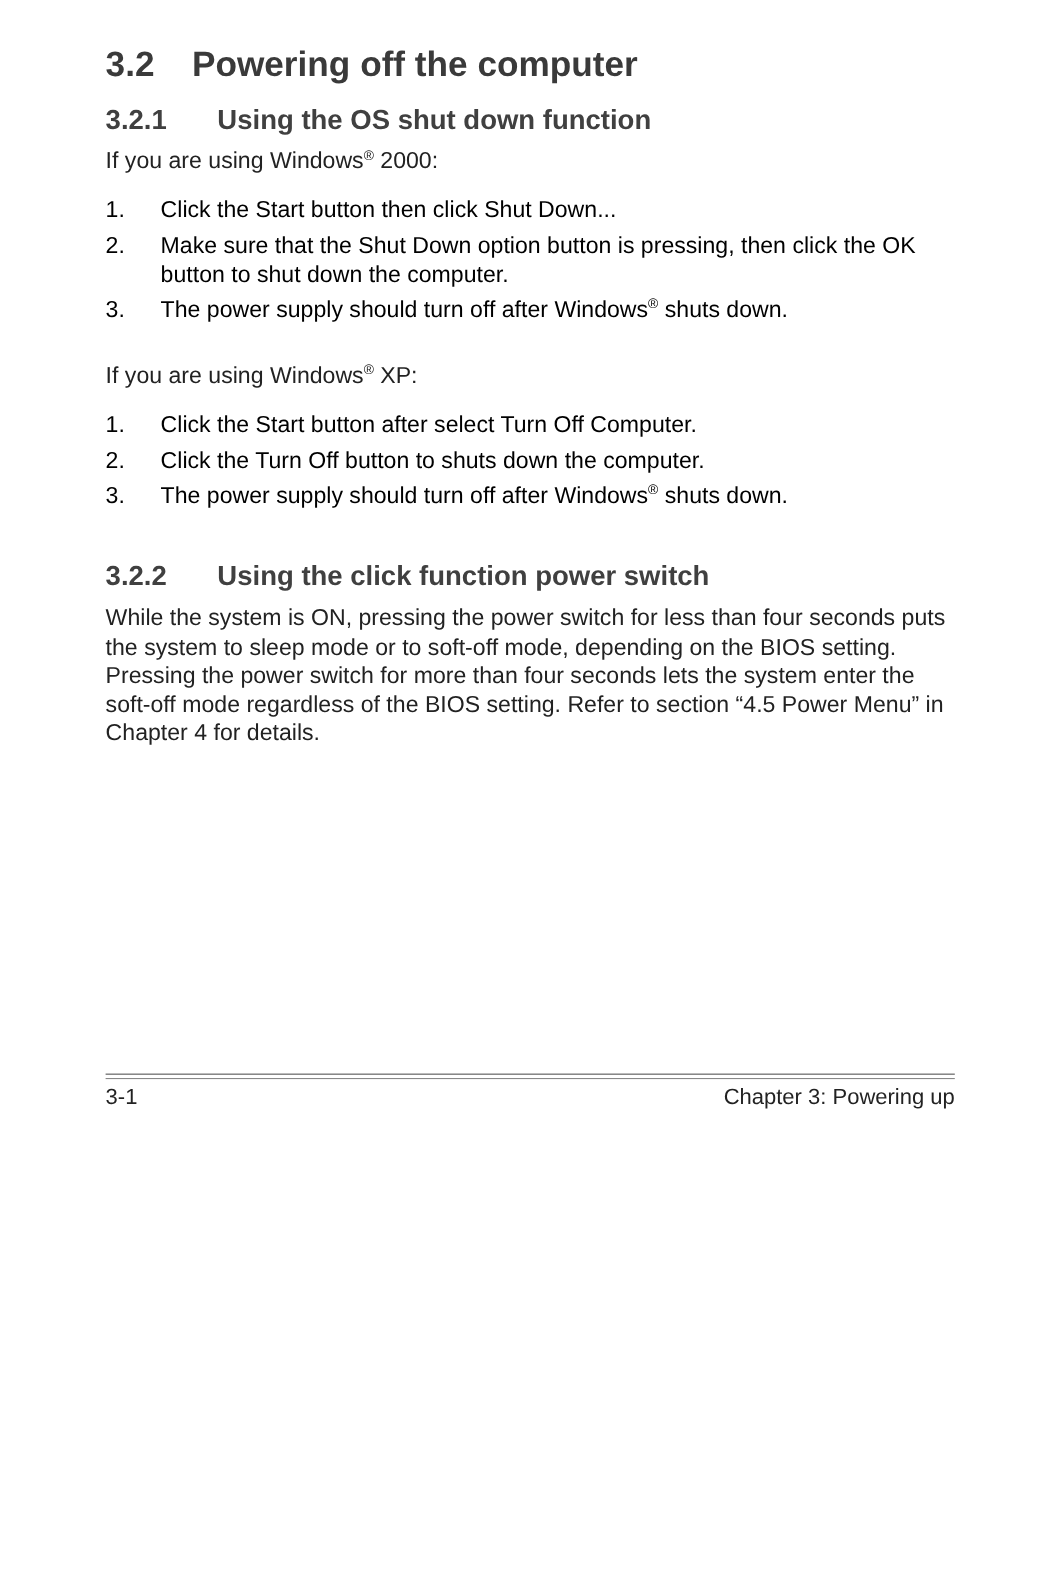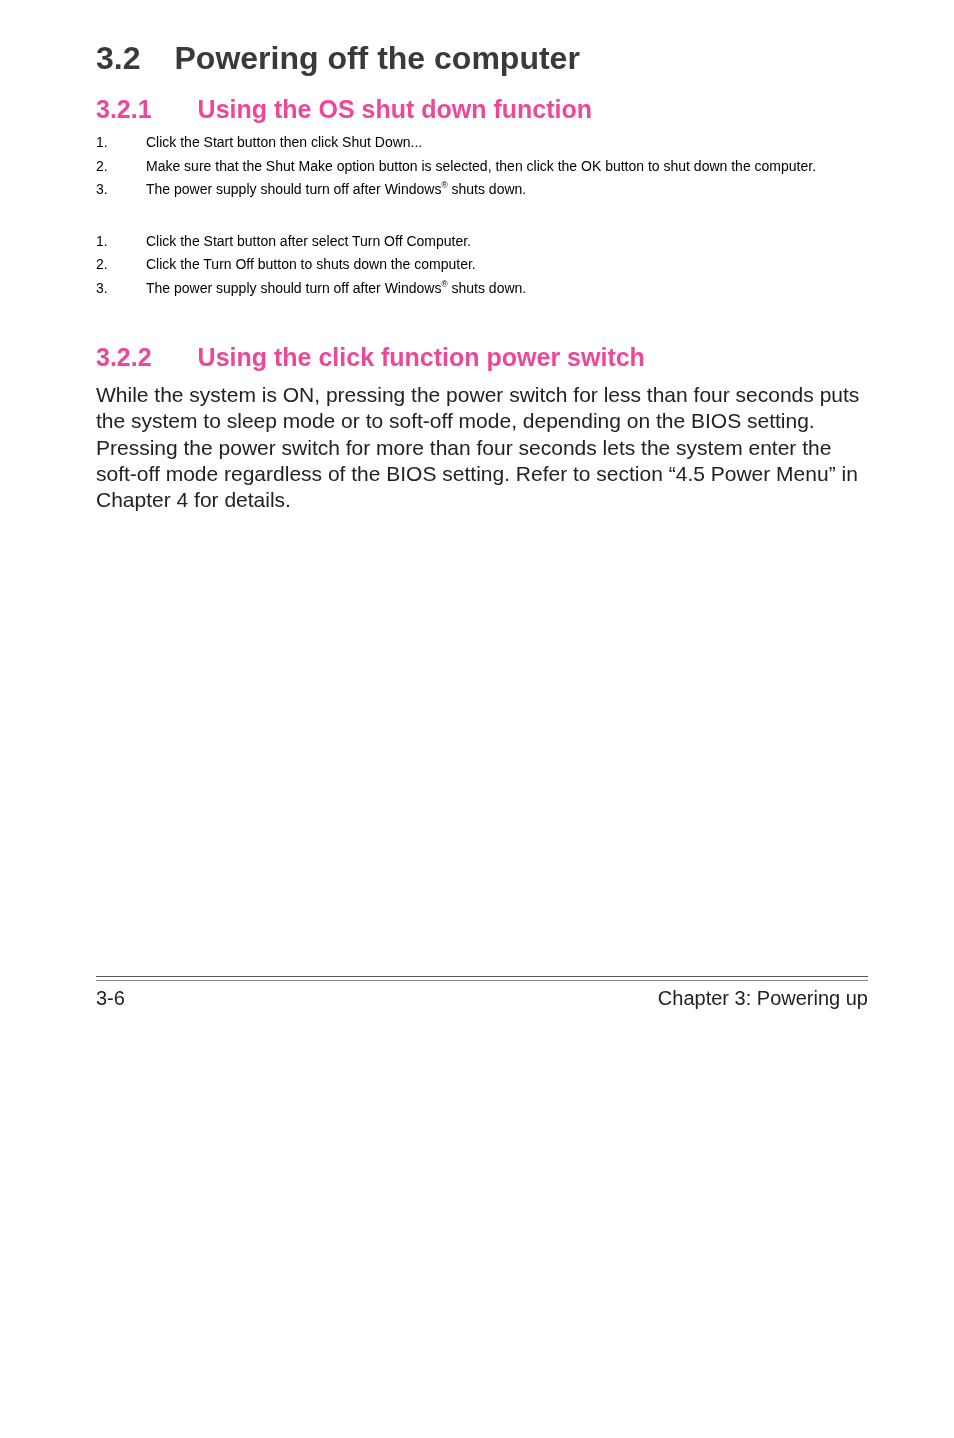--- a/index.html
+++ b/index.html
@@ -27,21 +27,21 @@
     margin: 0 0 18px 0;
   }
   .h1 .num {
     display: inline-block;
     margin-right: 34px;
   }
   .h2 {
     font-family: Arial, Helvetica, sans-serif;
     font-weight: bold;
     font-size: 25px;
-    color: #ec4899;
+    color: #404040;
     margin: 0 0 10px 0;
     letter-spacing: 0px;
   }
   .h2 .num {
     display: inline-block;
     margin-right: 46px;
   }
   .para {
     font-size: 21px;
     line-height: 1.25;
@@ -53,21 +53,21 @@
     vertical-align: super;
     line-height: 0;
   }
   ol.steps {
     list-style: none;
     padding: 0;
     margin: 0 0 24px 0;
     counter-reset: step;
   }
   ol.steps > li {
-    font-size: 14px;
+    font-size: 21px;
     line-height: 1.25;
     padding-left: 50px;
     position: relative;
     margin-bottom: 6px;
   }
   ol.steps > li::before {
     counter-increment: step;
     content: counter(step) ".";
     position: absolute;
     left: 0;
@@ -102,46 +102,52 @@
 <div class="page">
 
   <h1 class="h1">
     <span class="num">3.2</span><span>Powering off the computer</span>
   </h1>
 
   <h2 class="h2">
     <span class="num">3.2.1</span><span>Using the OS shut down function</span>
   </h2>
 
+  <p class="para">
+    <span>If you are using Windows</span><span class="sup">®</span><span> 2000:</span>
+  </p>
 
   <ol class="steps">
     <li><span>Click the Start button then click Shut Down...</span></li>
-    <li><span>Make sure that the Shut Make option button is selected, then click the OK button to shut down the computer.</span></li>
+    <li><span>Make sure that the Shut Down option button is pressing, then click the OK button to shut down the computer.</span></li>
     <li><span>The power supply should turn off after Windows</span><span class="sup">®</span><span> shuts down.</span></li>
   </ol>
 
   <div class="spacer-sm"></div>
 
+  <p class="para">
+    <span>If you are using Windows</span><span class="sup">®</span><span> XP:</span>
+  </p>
 
   <ol class="steps">
     <li><span>Click the Start button after select Turn Off Computer.</span></li>
     <li><span>Click the Turn Off button to shuts down the computer.</span></li>
     <li><span>The power supply should turn off after Windows</span><span class="sup">®</span><span> shuts down.</span></li>
   </ol>
 
   <div class="spacer-md"></div>
 
   <h2 class="h2">
     <span class="num">3.2.2</span><span>Using the click function power switch</span>
   </h2>
 
   <p class="para">While the system is ON, pressing the power switch for less than four seconds puts the system to sleep mode or to soft-off mode, depending on the BIOS setting. Pressing the power switch for more than four seconds lets the system enter the soft-off mode regardless of the BIOS setting. Refer to section  “4.5  Power Menu” in Chapter 4 for details.</p>
 
   <div class="footer">
     <div class="footer-line"></div>
     <div class="footer-line thin"></div>
     <div class="footer-row">
-      <span>3-6</span>
+      <span>3-1</span>
       <span>Chapter 3: Powering up</span>
     </div>
   </div>
 
 </div>
 
 </body></html>

